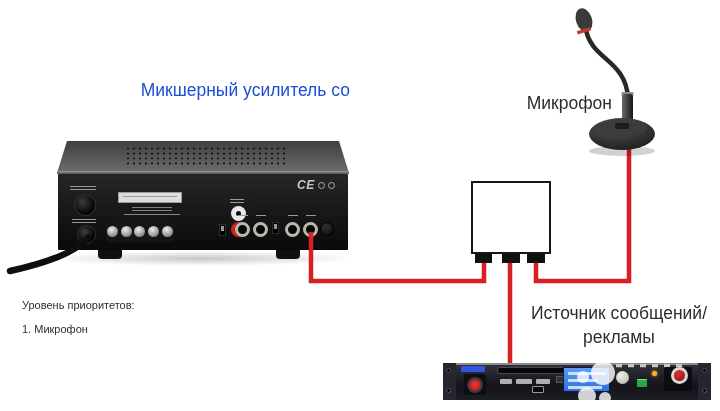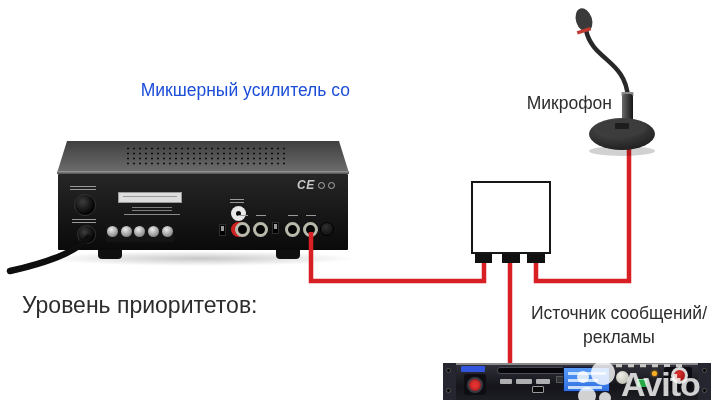--- a/index.html
+++ b/index.html
@@ -9,21 +9,21 @@
     font-family:"Liberation Sans", sans-serif; color:#2d2d2d; overflow:hidden;
   }
   .abs { position:absolute; }
 
   
   .title { left:58px; top:79px; width:292px; text-align:right;
            font-size:17.5px; line-height:22px; color:#1d4ed8; }
   .mic-label { left:500px; top:93px; width:112px; text-align:right; font-size:17.5px; }
   .source-label { left:518px; top:301px; width:202px; text-align:center;
                   font-size:17.5px; line-height:24px; }
-  .priority { left:22px; top:293px; font-size:23px; line-height:24px; }
+  .priority { left:22px; top:293px; font-size:11px; line-height:24px; }
 
   
   .amp-top { left:57px; top:141px; width:292px; height:32px;
              background:linear-gradient(180deg,#3f3f3f,#6e6e6e);
              clip-path:polygon(10px 0, 282px 0, 292px 32px, 0 32px); }
   .amp-vents { position:absolute; left:68px; top:5px; width:164px; height:21px;
                background-image:radial-gradient(#0c0c0c 1px, transparent 1.4px);
                background-size:6px 5px; }
   .amp-edge { left:57px; top:171px; width:292px; height:3px;
               background:linear-gradient(#9f9f9f,#4d4d4d); }
@@ -82,20 +82,21 @@
 
   <div class="abs mic-label">Микрофон</div>
 
   <div class="abs source-label">
     <div>Источник сообщений/</div>
     <div>рекламы</div>
   </div>
 
   <div class="abs priority">
     <div>Уровень приоритетов:</div>
+    <div>1. Микрофон</div>
   </div>
 
   <div class="abs amp-shadow"></div>
   <div class="abs amp-top">
     <div class="amp-vents"></div>
   </div>
   <div class="abs amp-edge"></div>
   <div class="abs" style="left:144px;top:175px;width:4px;height:4px;background:#474747;border-radius:50%;"></div>
   <div class="abs" style="left:259px;top:175px;width:4px;height:4px;background:#474747;border-radius:50%;"></div>
 
@@ -213,16 +214,15 @@
   <div class="abs rk round" style="left:671px;top:367px;width:17px;height:17px;background:#d8d8d8;"></div>
   <div class="abs rk round" style="left:674px;top:370px;width:11px;height:11px;background:radial-gradient(circle at 40% 32%,#e23030,#8a1010);"></div>
 
   <div class="abs watermark">
     <svg width="44" height="48" viewBox="0 0 44 48">
       <circle cx="9" cy="17" r="6" fill="rgba(255,255,255,0.8)"></circle>
       <circle cx="29" cy="13" r="12" fill="rgba(255,255,255,0.8)"></circle>
       <circle cx="13" cy="36" r="9" fill="rgba(255,255,255,0.8)"></circle>
       <circle cx="31" cy="38" r="6" fill="rgba(255,255,255,0.8)"></circle>
     </svg>
-    <span>Avito</span>
   </div>
 
 </div>
 
 </body></html>

